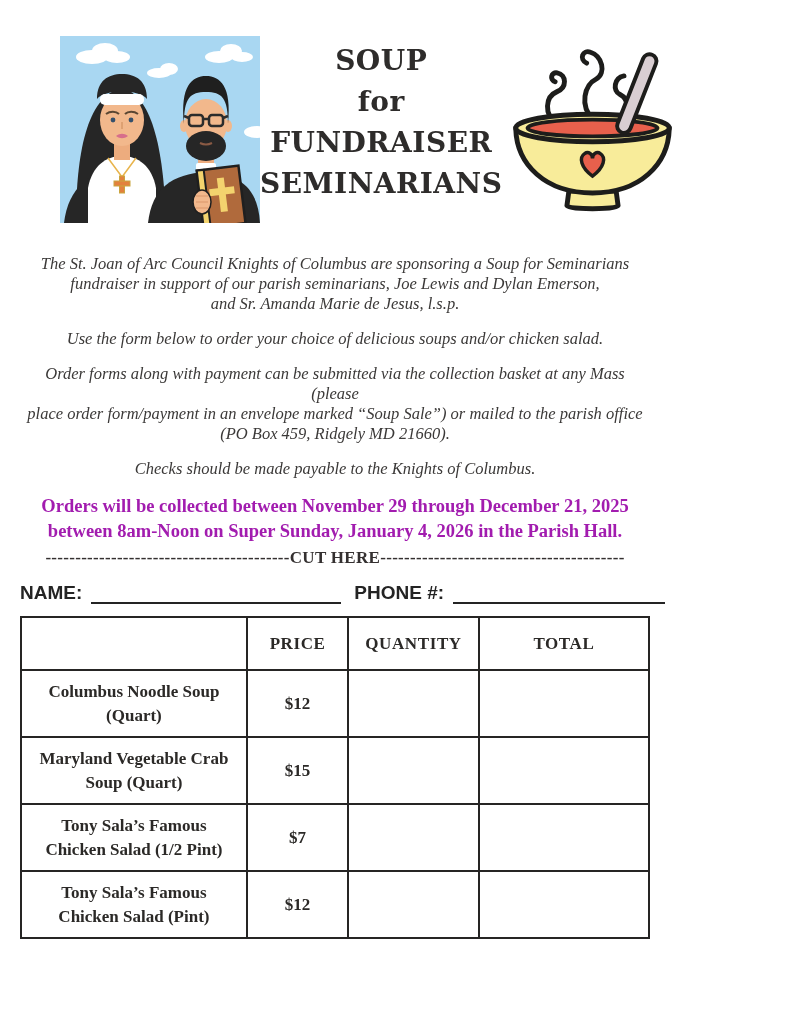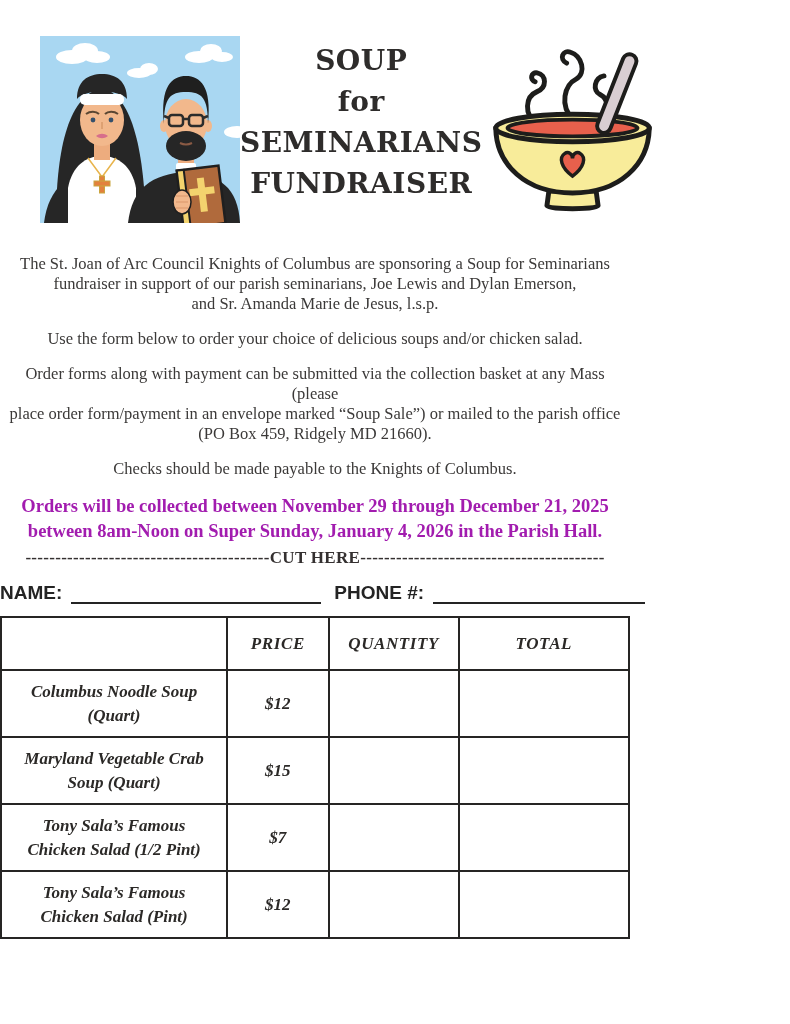--- a/index.html
+++ b/index.html
@@ -3,40 +3,40 @@
 <meta charset="utf-8">
 <style>
   html, body { margin:0; padding:0; }
   body {
     width:790px; height:1024px;
     background:#ffffff;
     font-family:"Liberation Serif", serif;
     color:#3b3938;
     overflow:hidden;
   }
-  .page { position:relative; width:630px; height:1024px; }
+  .page { position:relative; width:630px; height:1024px;padding-left:20px; }
 
   
   .header {
     display:flex; align-items:flex-start; justify-content:space-between;
     padding:36px 28px 0 40px; height:198px;
   }
   .illus-left { width:200px; height:187px; flex:0 0 auto; }
   .illus-left svg { display:block; }
   .title-block {
     flex:1 1 auto; text-align:center; padding-top:4px;
     font-family:"DejaVu Serif", serif; font-weight:bold;
     font-size:28px; line-height:41px; color:#2e2c2b; letter-spacing:0.5px;
   }
   .illus-right { width:182px; height:198px; flex:0 0 auto; margin-top:-6px; }
   .illus-right svg { display:block; }
 
   
   .content { text-align:center; }
-  .para { font-size:16.5px; line-height:20px; margin:15px auto 0; max-width:700px; }
+  .para { font-size:16.5px; line-height:20px; margin:15px auto 0; max-width:700px;font-style:italic; }
   .para.first { margin-top:20px; }
   .dates {
     font-weight:bold; font-size:18.5px; line-height:24.5px;
     margin:15px auto 0; color:#a21caf; max-width:710px;
   }
   .cutline {
     font-weight:bold; font-size:17px; margin-top:5px;
     white-space:nowrap; overflow:hidden; color:#343030; letter-spacing:0.3px;
   }
 
@@ -46,21 +46,21 @@
     width:658px; margin:9px auto 0; height:27px;
     font-family:"Liberation Sans", sans-serif; font-weight:bold;
     font-size:19px; color:#242424; text-align:left;
   }
   .blank-line { border-bottom:2.5px solid #242424; height:21px; }
   .name-line  { width:250px; margin-left:9px; }
   .phone-label{ margin-left:13px; }
   .phone-line { width:212px; margin-left:9px; }
 
   
-  table.order { border-collapse:collapse; margin:12px auto 0; table-layout:fixed;font-style:italic; }
+  table.order { border-collapse:collapse; margin:12px auto 0; table-layout:fixed; }
   .order th, .order td {
     border:2.5px solid #262524;
     font-family:"Liberation Serif", serif; font-weight:bold; color:#2b2927;
     text-align:center; vertical-align:middle; padding:0;
   }
   .order th { height:51px; font-size:17px; letter-spacing:0.6px; }
   .order td { height:65px; font-size:17px; line-height:24px; }
   .col-item  { width:238px; }
   .col-price { width:105px; }
   .col-qty   { width:133px; }
@@ -128,22 +128,22 @@
           <rect x="150" y="152" width="25" height="7" fill="#f3d36e"></rect>
         </g>
         <ellipse cx="142" cy="166" rx="9" ry="12" fill="#f2b88c" stroke="#1f1f1f" stroke-width="1.5"></ellipse>
         <path d="M136 160 L148 160 M136 166 L148 166 M136 172 L148 172" stroke="#d9966b" stroke-width="1.2" fill="none"></path>
       </svg>
     </div>
 
     <div class="title-block">
       <div>SOUP</div>
       <div>for</div>
+      <div>FUNDRAISER</div>
       <div>SEMINARIANS</div>
-      <div>FUNDRAISER</div>
     </div>
 
     <div class="illus-right">
       <svg width="182" height="198" viewBox="0 0 185 198">
         <g fill="none" stroke="#1d1d1b" stroke-width="5" stroke-linecap="round">
           <path d="M56 94 C42 84 44 66 56 61 C66 57 66 44 56 42 C50 41 48 49 54 51"></path>
           <path d="M93 90 C78 75 84 54 96 48 C106 42 102 25 90 21 C82 18 78 28 86 32"></path>
           <path d="M121 92 C132 82 128 68 120 64 C112 60 114 47 124 45"></path>
         </g>
         <path d="M68 162 L66 177 C66 181 118 181 118 177 L116 162 Z" fill="#f8ec9a" stroke="#1d1d1b" stroke-width="5"></path>

